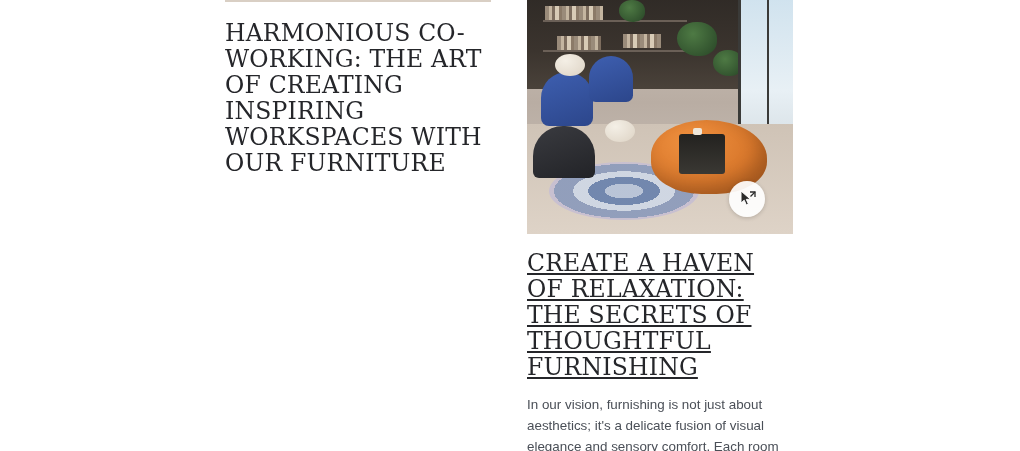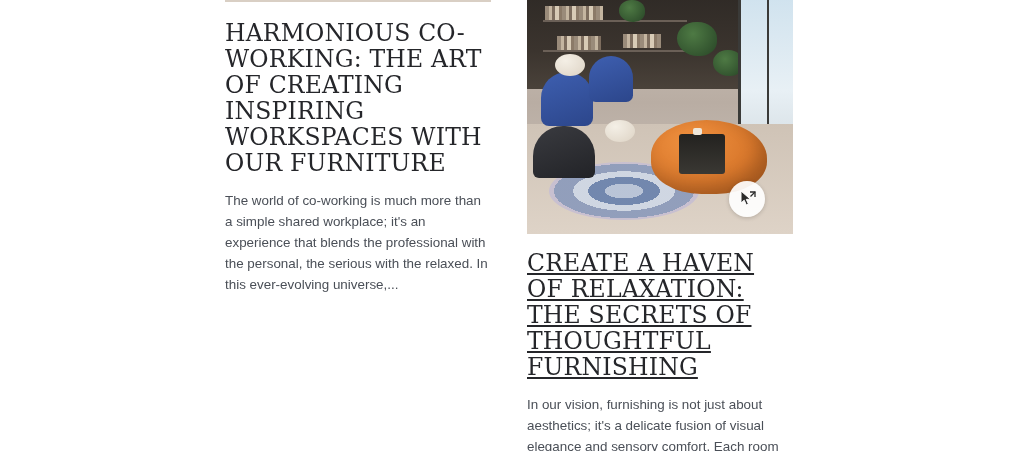--- a/index.html
+++ b/index.html
@@ -205,21 +205,20 @@
 </head>
 <body>
 
 <div class="page">
 
   <article class="card card-left">
     <div class="thumb thumb-left">
       <div class="photo-wood"></div>
     </div>
     <h2 class="post-title">Harmonious Co-Working: The Art of Creating Inspiring Workspaces with Our Furniture</h2>
-    <p class="post-excerpt">The world of co-working is much more than a simple shared workplace; it's an experience that blends the professional with the personal, the serious with the relaxed. In this ever-evolving universe,...</p>
   </article>
 
   <article class="card card-right">
     <div class="thumb thumb-right">
       <div class="photo-lounge">
         <div class="lounge-wallshelf"></div>
         <div class="lounge-shelf-line" style="top:26px;"></div>
         <div class="lounge-shelf-line" style="top:56px;"></div>
         <div class="lounge-books" style="left:18px; top:12px; width:58px;"></div>
         <div class="lounge-books" style="left:30px; top:42px; width:44px;"></div>

